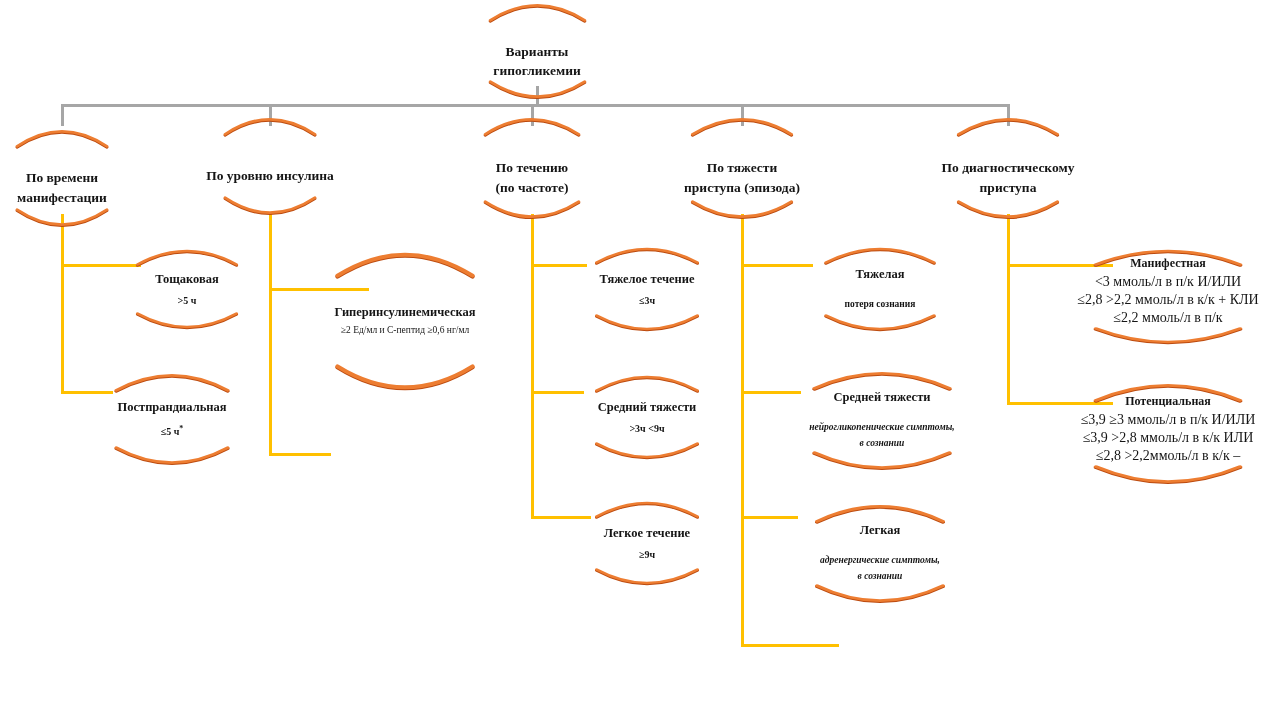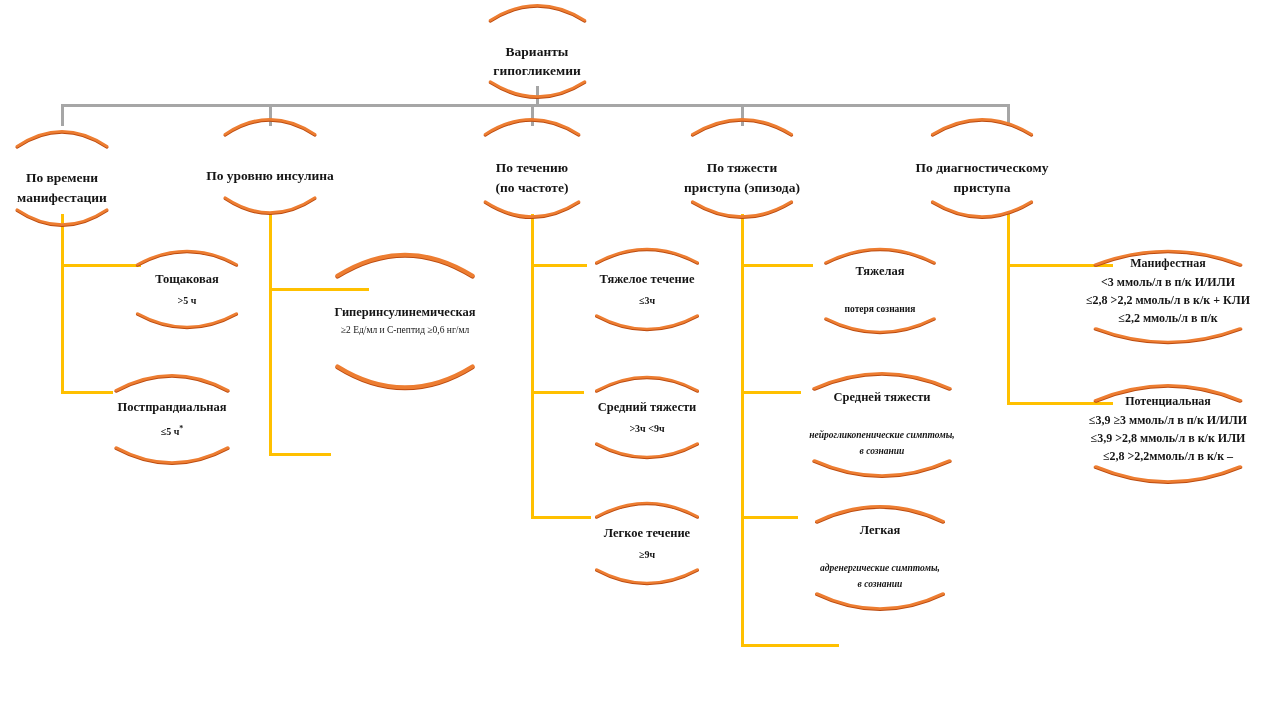--- a/index.html
+++ b/index.html
@@ -23,24 +23,24 @@
   }
   .arc { display:block; flex:0 0 auto; filter:drop-shadow(0 1.3px 0 var(--arc-shadow,#BB4A0F)); }
   .arc path { fill:none; stroke:var(--arc,#ED7D31); stroke-width:3.4; stroke-linecap:round; }
   .label { font-weight:700;margin-top:20px; }
   .root-label  { font-size:13.5px; line-height:19px; }
   .cat-label   { font-size:13.5px; line-height:20px; }
   .child-title { font-size:12.5px; line-height:15px; font-weight:700; }
   .child-sub   { font-size:10px;  line-height:12px; font-weight:700; margin-top:8px; }
   .child-sub sup { font-size:8px; }
   .sub-tight   { font-size:9.5px; line-height:13px; font-weight:400; margin-top:4px; }
-  .sub-small   { font-size:9.5px; line-height:16px; font-weight:700; margin-top:22px; }
+  .sub-small   { font-size:9.5px; line-height:16px; font-weight:700; margin-top:14px; }
   .it          { font-style:italic; }
   .b5-title    { font-size:12px; line-height:14px; font-weight:700; }
-  .b5-lines    { font-size:12px; line-height:18px; font-weight:700; margin-top:3px; }
+  .b5-lines    { font-size:14px; line-height:18px; font-weight:400; margin-top:3px; }
 </style>
 </head>
 <body>
 
 <div class="canvas">
 
   <div class="conn gray" style="left:535.5px;top:86px;width:3px;height:19px"></div>
   <div class="conn gray" style="left:60.5px;top:104px;width:949px;height:3px"></div>
   <div class="conn gray" style="left:60.5px;top:104px;width:3px;height:22px"></div>
   <div class="conn gray" style="left:268.5px;top:104px;width:3px;height:22px"></div>
@@ -125,21 +125,21 @@
       </svg>
     <div class="label cat-label">
       <div>По тяжести</div>
       <div>приступа (эпизода)</div>
     </div>
     <svg class="arc" width="110" height="20" viewBox="0 0 120 24" preserveAspectRatio="none">
         <path d="M6 2 Q60 38 114 2"></path>
       </svg>
   </div>
 
-  <div class="node" style="left:892px;top:116px;width:180px;height:104px">
+  <div class="node" style="left:918px;top:116px;width:180px;height:104px">
     <svg class="arc" width="110" height="20" viewBox="0 0 120 24" preserveAspectRatio="none">
         <path d="M6 22 Q60 -14 114 22"></path>
       </svg>
     <div class="label cat-label">
       <div>По диагностическому</div>
       <div>приступа</div>
     </div>
     <svg class="arc" width="110" height="20" viewBox="0 0 120 24" preserveAspectRatio="none">
         <path d="M6 2 Q60 38 114 2"></path>
       </svg>

